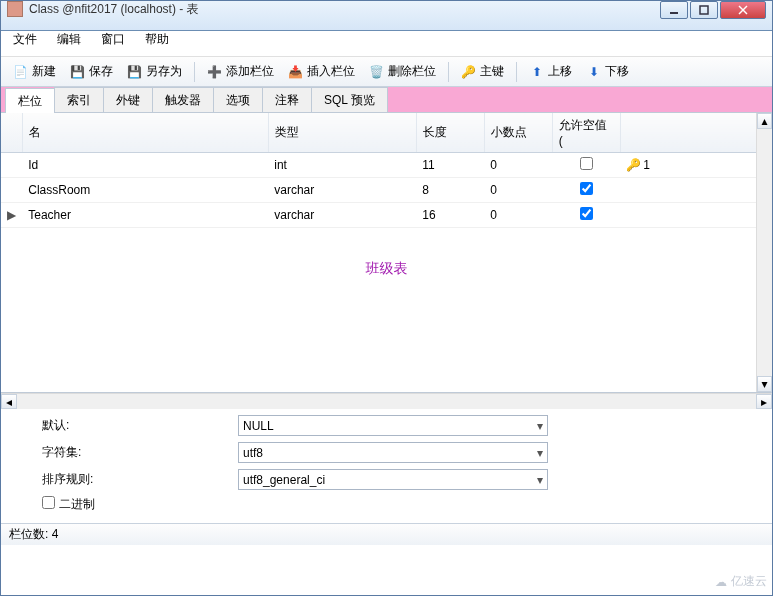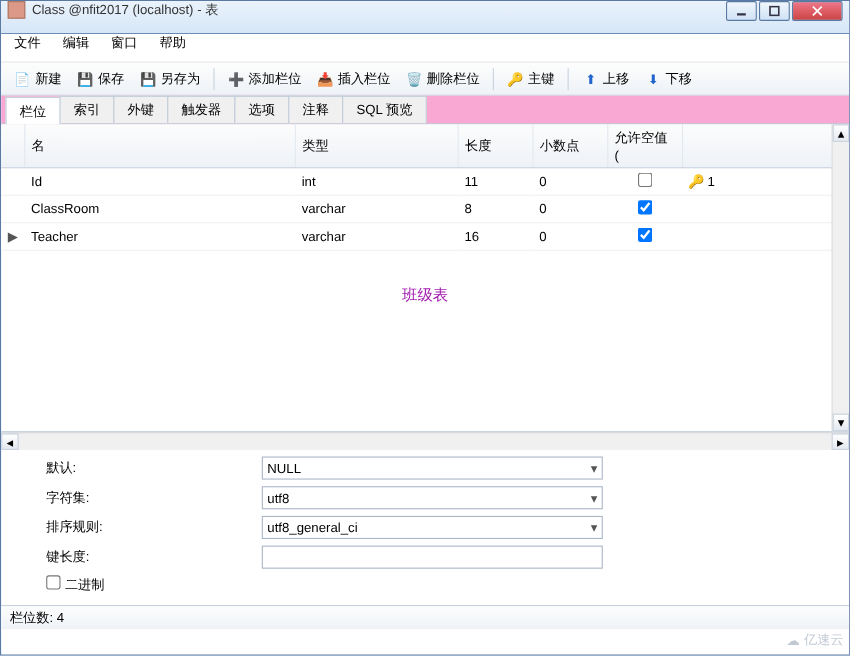--- a/index.html
+++ b/index.html
@@ -220,28 +220,20 @@
   </div>
   <div class="prow">
     <div class="plabel">排序规则:</div>
     <div class="pfield">
         <div class="sel">
           <span>utf8_general_ci</span>
           <span class="arrow">▾</span>
         </div>
       </div>
   </div>
-  <div class="prow">
-    <div class="plabel">键长度:</div>
-    <div class="pfield">
-        <div class="txt">
-          <span></span>
-        </div>
-      </div>
-  </div>
   <div class="prow chkrow">
     <input type="checkbox" style="">
     <span>二进制</span>
   </div>
 </div>
 
 <div class="status">
   <span>栏位数: 4</span>
 </div>
 

